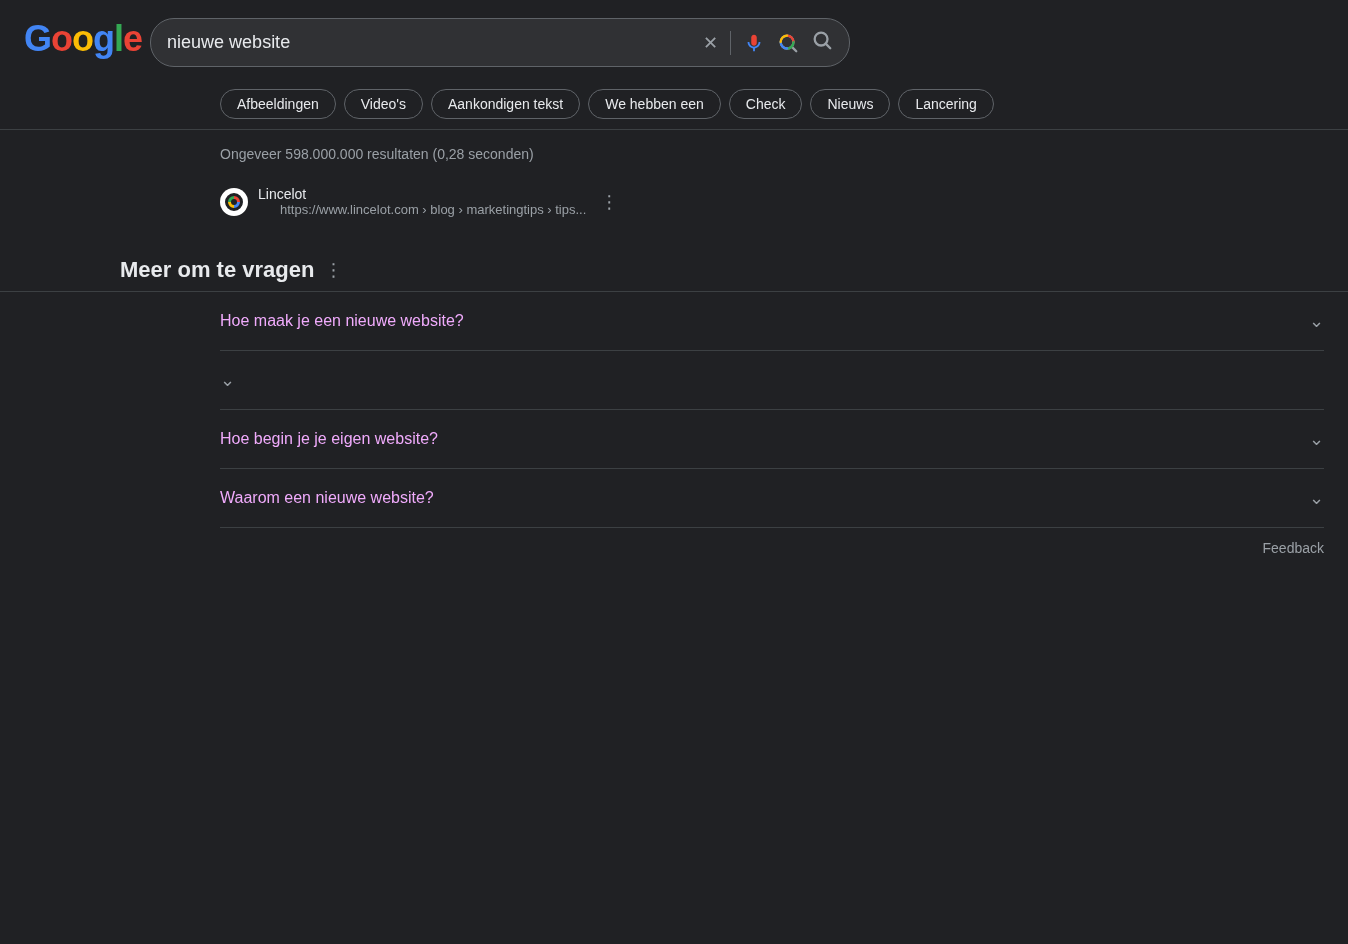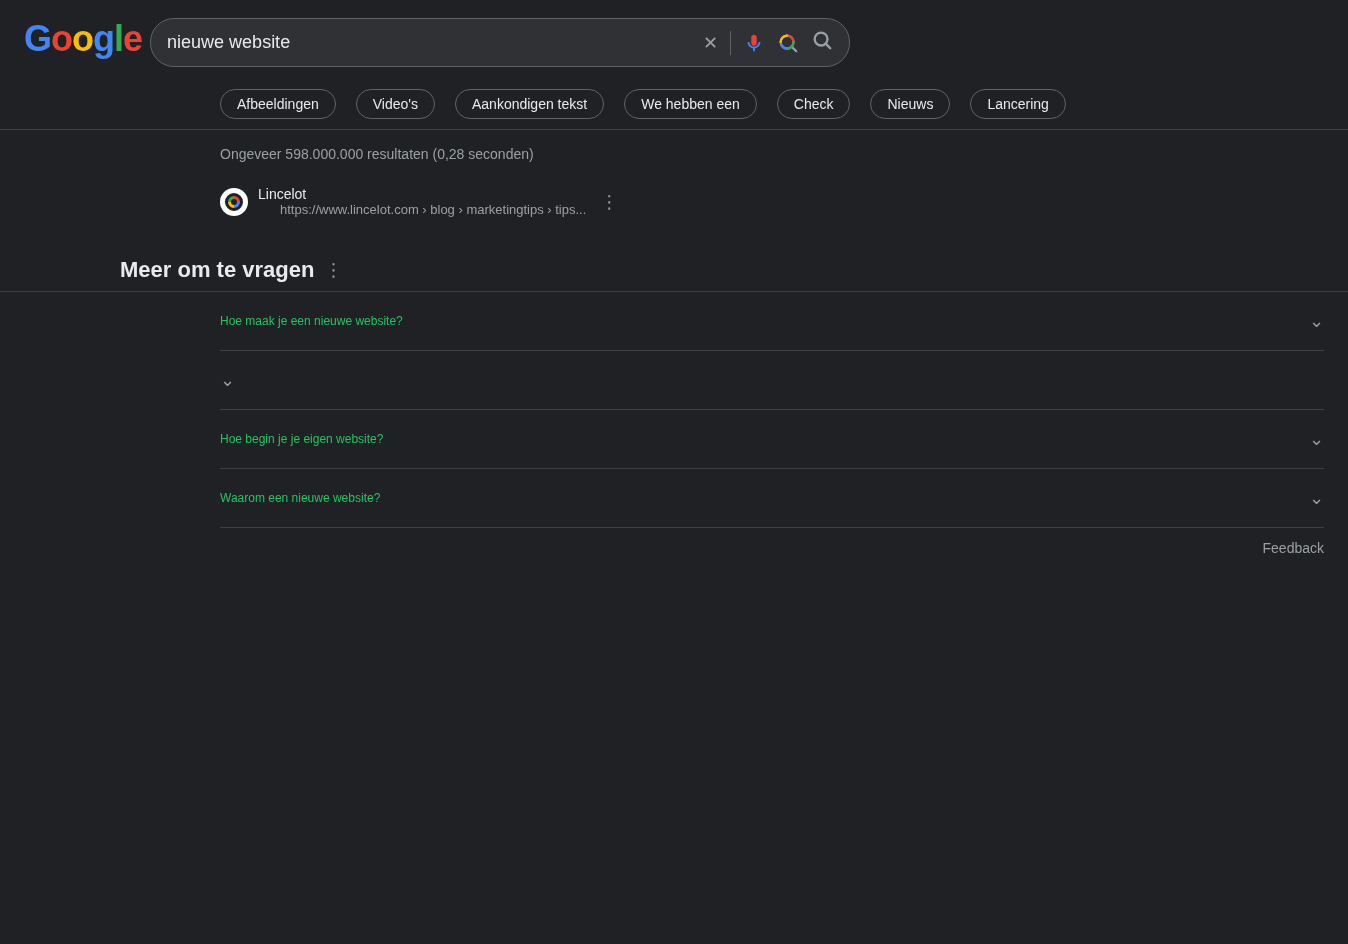--- a/index.html
+++ b/index.html
@@ -100,21 +100,21 @@
 
     .search-icon-btn {
       color: #9aa0a6;
       font-size: 20px;
       cursor: pointer;
     }
 
     
     .filter-tabs {
       display: flex;
-      gap: 20px;
+      gap: 8px;
       padding: 10px 24px 10px 220px;
       border-bottom: 1px solid #3c4043;
       flex-wrap: nowrap;
       overflow: hidden;
     }
 
     .filter-tab {
       border: 1px solid #5f6368;
       border-radius: 20px;
       padding: 6px 16px;
@@ -250,22 +250,22 @@
     .paa-item {
       display: flex;
       align-items: center;
       justify-content: space-between;
       padding: 18px 0;
       border-bottom: 1px solid #3c4043;
       cursor: pointer;
     }
 
     .paa-question {
-      font-size: 12px;
-      color: #22c55e;
+      font-size: 16px;
+      color: #f0abfc;
     }
 
     .paa-chevron {
       color: #9aa0a6;
       font-size: 18px;
     }
 
     
     .feedback-row {
       display: flex;

